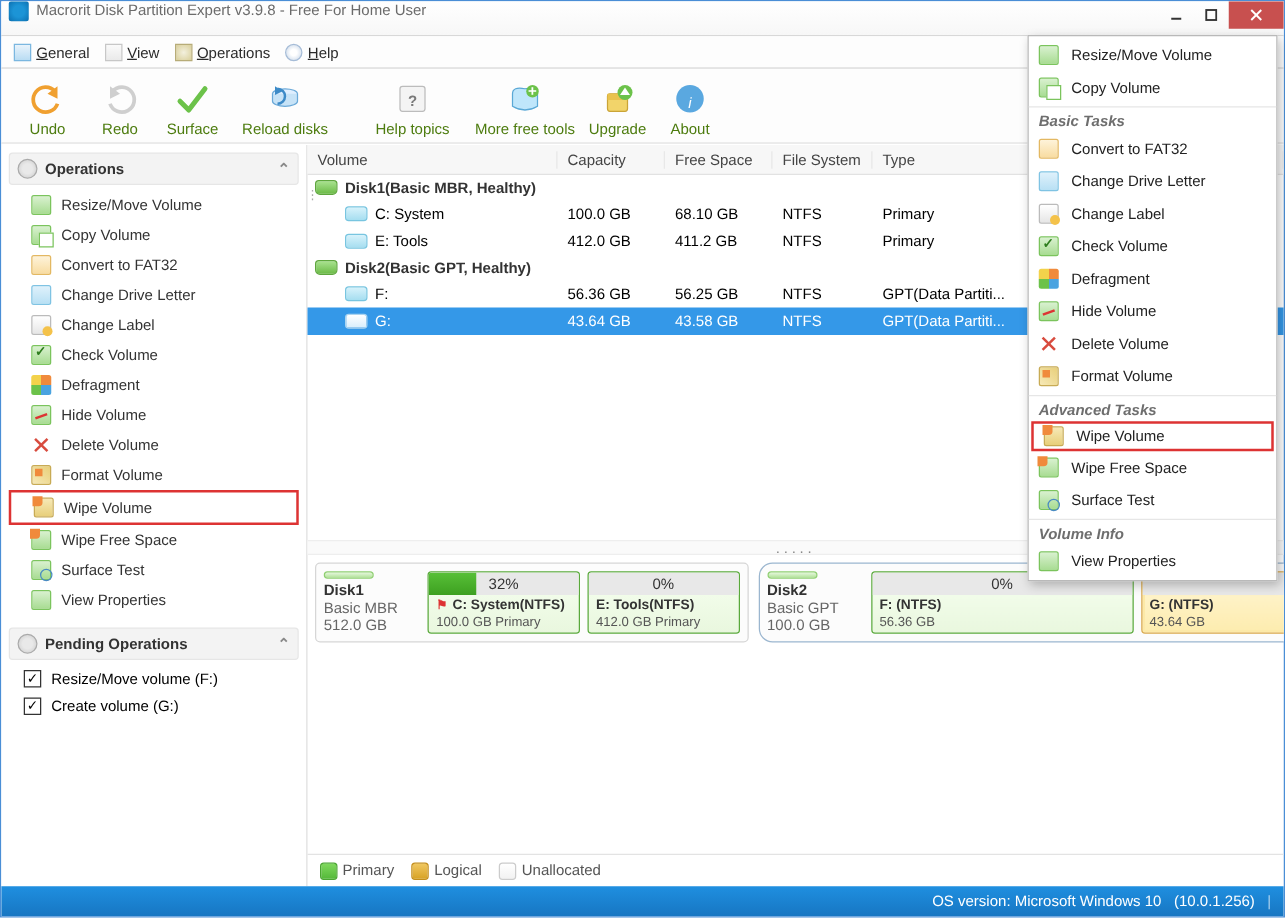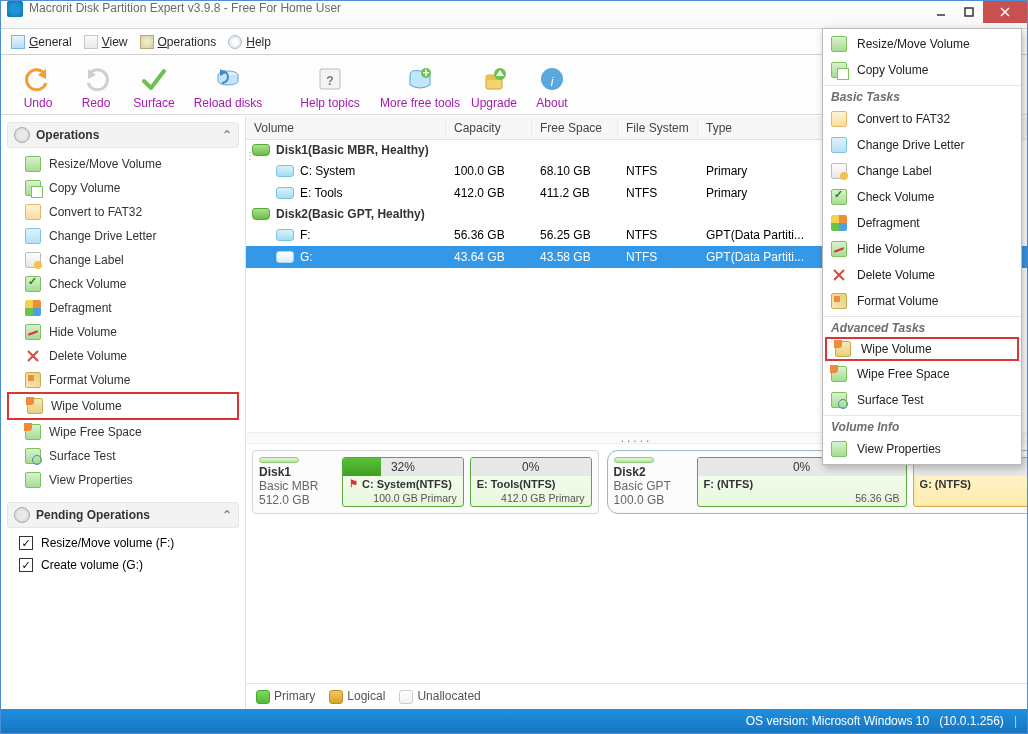--- a/index.html
+++ b/index.html
@@ -21,21 +21,21 @@
 .mi-general { background: linear-gradient(#e8f3fb,#b9dcf3); border: 1px solid #7bb7e0; }
 .mi-view { background: linear-gradient(#fafafa,#eaeaea); border: 1px solid #c7c7c7; }
 .mi-operations { background: radial-gradient(circle,#f3f0de,#d9cf9a); border: 1px solid #b7ac78; }
 .mi-help { background: radial-gradient(circle,#fff 30%,#c3d3e6); border-radius: 50%; border: 1px solid #a6bcd7; }
 
 
 .toolbar { height: 60px; display: flex; align-items: center; padding: 4px 8px 0; background: #fdfdfd; border-bottom: 1px solid #dcdcdc; gap: 0; }
 .tb-btn { width: 58px; display: flex; flex-direction: column; align-items: center; gap: 2px; }
 .tb-btn.wide { width: 90px; }
 .tb-btn .ico { width: 30px; height: 30px; display: flex; align-items: center; justify-content: center; }
-.tb-btn span { color: #a21caf; }
+.tb-btn span { color: #4d7c0f; }
 .tb-sep { width: 12px; height: 46px; }
 svg.ico-svg { width: 28px; height: 28px; }
 
 
 .main { flex: 1; display: flex; border-top: 1px solid #fff; min-height: 0; }
 .sidebar { width: 245px; background: #fff; border-right: 1px solid #e0e0e0; padding: 6px 6px; overflow: hidden; }
 .section-hdr { display: flex; align-items: center; font-weight: bold; color: #333; padding: 4px 6px; background: #f3f3f3; border: 1px solid #e6e6e6; border-radius: 3px; margin-bottom: 4px; }
 .section-hdr .hdr-ico { width: 16px; height: 16px; margin-right: 6px; }
 .section-hdr .chev { margin-left: auto; color: #888; }
 .op-list { margin: 2px 0 10px; }
@@ -60,21 +60,21 @@
 
 .splitter { height: 12px; display:flex; align-items:center; justify-content:center; color:#888; letter-spacing: 3px; border-top:1px solid #eee; border-bottom:1px solid #eee; background:#fafafa; }
 
 .disk-maps { padding: 6px; display:flex; gap:8px; }
 .disk-card { display:flex; gap:8px; border:1px solid #d6d6d6; background:#fcfcfc; border-radius:4px; padding:6px; height:64px; }
 .disk-card.sel { border-color:#9bb6cf;border-radius:11px; }
 .disk-info { width: 75px; display:flex; flex-direction:column; align-items:flex-start; }
 .disk-info .disk-ico { width:40px; height:22px; background: linear-gradient(#e6f7de,#b3e39a); border:1px solid #8fcf71; border-radius:5px; margin-bottom:2px;}
 .disk-info strong { color:#333; }
 .disk-info small { color:#666; }
-.part-box { flex:1; display:flex; flex-direction:column; border:1px solid #59a93b; background: linear-gradient(#f6fff0,#e9f7de); border-radius:3px; overflow:hidden;text-align:right; }
+.part-box { flex:1; display:flex; flex-direction:column; border:1px solid #59a93b; background: linear-gradient(#f6fff0,#e9f7de); border-radius:3px; overflow:hidden; }
 .part-box.sel-part { border:1px solid #d9a84b; background: linear-gradient(#fff6d6,#fdecae); box-shadow: inset 0 0 0 2px #fce9a8; }
 .part-bar { height:18px; background:#e8e8e8; position:relative; display:flex; align-items:center; justify-content:center; font-size:11px; color:#333; }
 .part-fill { position:absolute; left:0; top:0; bottom:0; background: linear-gradient(#58c038,#3da020); }
 .part-bar .pct { position:relative; z-index:2; }
 .part-lbl { padding:2px 6px; display:flex; align-items:center; gap:4px; font-weight:bold; color:#333; font-size:11px; }
 .part-sub { padding:0 6px; font-size:10.5px; color:#555; }
 .flag { color:#d33; font-size:10px; }
 
 .legend { height:26px; border-top:1px solid #e3e3e3; display:flex; align-items:center; gap:14px; padding:0 10px; color:#555; }
 .sw { width:14px; height:14px; border-radius:3px; display:inline-block; vertical-align:middle; margin-right:4px; border:1px solid #999;}

